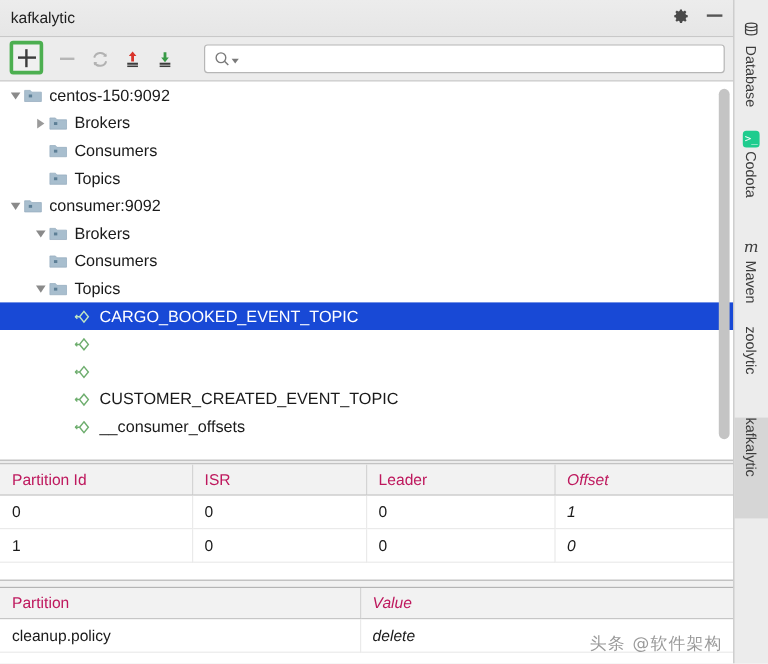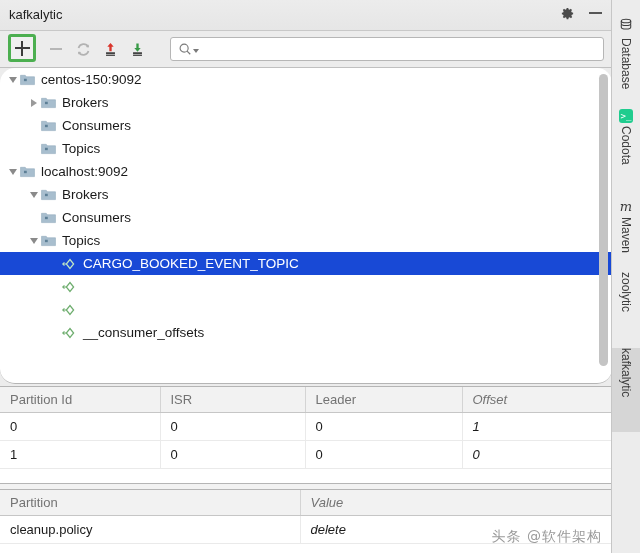--- a/index.html
+++ b/index.html
@@ -87,21 +87,20 @@
     margin-top: 4px;
   }
 
   
   .tree-panel {
     position: absolute; left: 0; top: 68px;
     width: 612px; height: 315px;
     background: #ffffff;
     border-bottom: 1px solid #b5b5b5;
     overflow: hidden;
-    border-radius: 15px;
   }
   .tree-rows { position: absolute; left: 0; top: 0; width: 612px; }
   .tree-row {
     position: relative;
     height: 23px;
     display: flex; align-items: center;
     font-size: 13.5px; color: #1a1a1a;
     white-space: nowrap;
   }
   .tree-row.selected { background: #1849d6; color: #ffffff; }
@@ -154,21 +153,21 @@
   table.grid {
     width: 612px;
     border-collapse: collapse;
     table-layout: fixed;
     font-size: 13px;
   }
   table.grid th {
     background: #f2f2f2;
     text-align: left;
     font-weight: normal;
-    color: #737373;
+    color: #be185d;
     height: 25px;
     padding: 0 0 0 10px;
     border-right: 1px solid #d4d4d4;
     border-bottom: 1px solid #c6c6c6;
   }
   table.grid td {
     height: 27px;
     padding: 0 0 0 10px;
     color: #1a1a1a;
     border-right: 1px solid #eaeaea;
@@ -332,21 +331,21 @@
           <span style="display:inline-block;width:6px"></span>
           <span class="twisty">
             <span class="tri-down"></span>
           </span>
           <span class="node-icon">
             <svg class="folder-ico" viewBox="0 0 16 14">
               <path d="M0.5 2.5h5l1.4 1.6h8.6v8.4H0.5z" fill="#a8bece" stroke="#98aec0" stroke-width="0.7"></path>
               <rect x="4.2" y="6.2" width="3" height="2.6" fill="#5d7f96"></rect>
             </svg>
           </span>
-          <span class="node-label">localhost:9092</span>
+          <span class="node-label">consumer:9092</span>
         </div>
         <div class="tree-row">
           <span style="display:inline-block;width:27px"></span>
           <span class="twisty">
             <span class="tri-down"></span>
           </span>
           <span class="node-icon">
             <svg class="folder-ico" viewBox="0 0 16 14">
               <path d="M0.5 2.5h5l1.4 1.6h8.6v8.4H0.5z" fill="#a8bece" stroke="#98aec0" stroke-width="0.7"></path>
               <rect x="4.2" y="6.2" width="3" height="2.6" fill="#5d7f96"></rect>
@@ -404,20 +403,32 @@
         <div class="tree-row">
           <span style="display:inline-block;width:48px"></span>
           <span class="twisty"></span>
           <span class="node-icon">
             <svg class="diamond-ico" viewBox="0 0 16 12">
               <path d="M8.5 1.2L12.4 6l-3.9 4.8L4.6 6z" fill="none" stroke="#6fae6f" stroke-width="1.3"></path>
               <line x1="0.8" y1="6" x2="4.4" y2="6" stroke="#6fae6f" stroke-width="1.3"></line>
               <path d="M2.6 4.3L0.9 6l1.7 1.7" fill="none" stroke="#6fae6f" stroke-width="1.2"></path>
             </svg>
           </span>
+        </div>
+        <div class="tree-row">
+          <span style="display:inline-block;width:48px"></span>
+          <span class="twisty"></span>
+          <span class="node-icon">
+            <svg class="diamond-ico" viewBox="0 0 16 12">
+              <path d="M8.5 1.2L12.4 6l-3.9 4.8L4.6 6z" fill="none" stroke="#6fae6f" stroke-width="1.3"></path>
+              <line x1="0.8" y1="6" x2="4.4" y2="6" stroke="#6fae6f" stroke-width="1.3"></line>
+              <path d="M2.6 4.3L0.9 6l1.7 1.7" fill="none" stroke="#6fae6f" stroke-width="1.2"></path>
+            </svg>
+          </span>
+          <span class="node-label">CUSTOMER_CREATED_EVENT_TOPIC</span>
         </div>
         <div class="tree-row">
           <span style="display:inline-block;width:48px"></span>
           <span class="twisty"></span>
           <span class="node-icon">
             <svg class="diamond-ico" viewBox="0 0 16 12">
               <path d="M8.5 1.2L12.4 6l-3.9 4.8L4.6 6z" fill="none" stroke="#6fae6f" stroke-width="1.3"></path>
               <line x1="0.8" y1="6" x2="4.4" y2="6" stroke="#6fae6f" stroke-width="1.3"></line>
               <path d="M2.6 4.3L0.9 6l1.7 1.7" fill="none" stroke="#6fae6f" stroke-width="1.2"></path>
             </svg>

